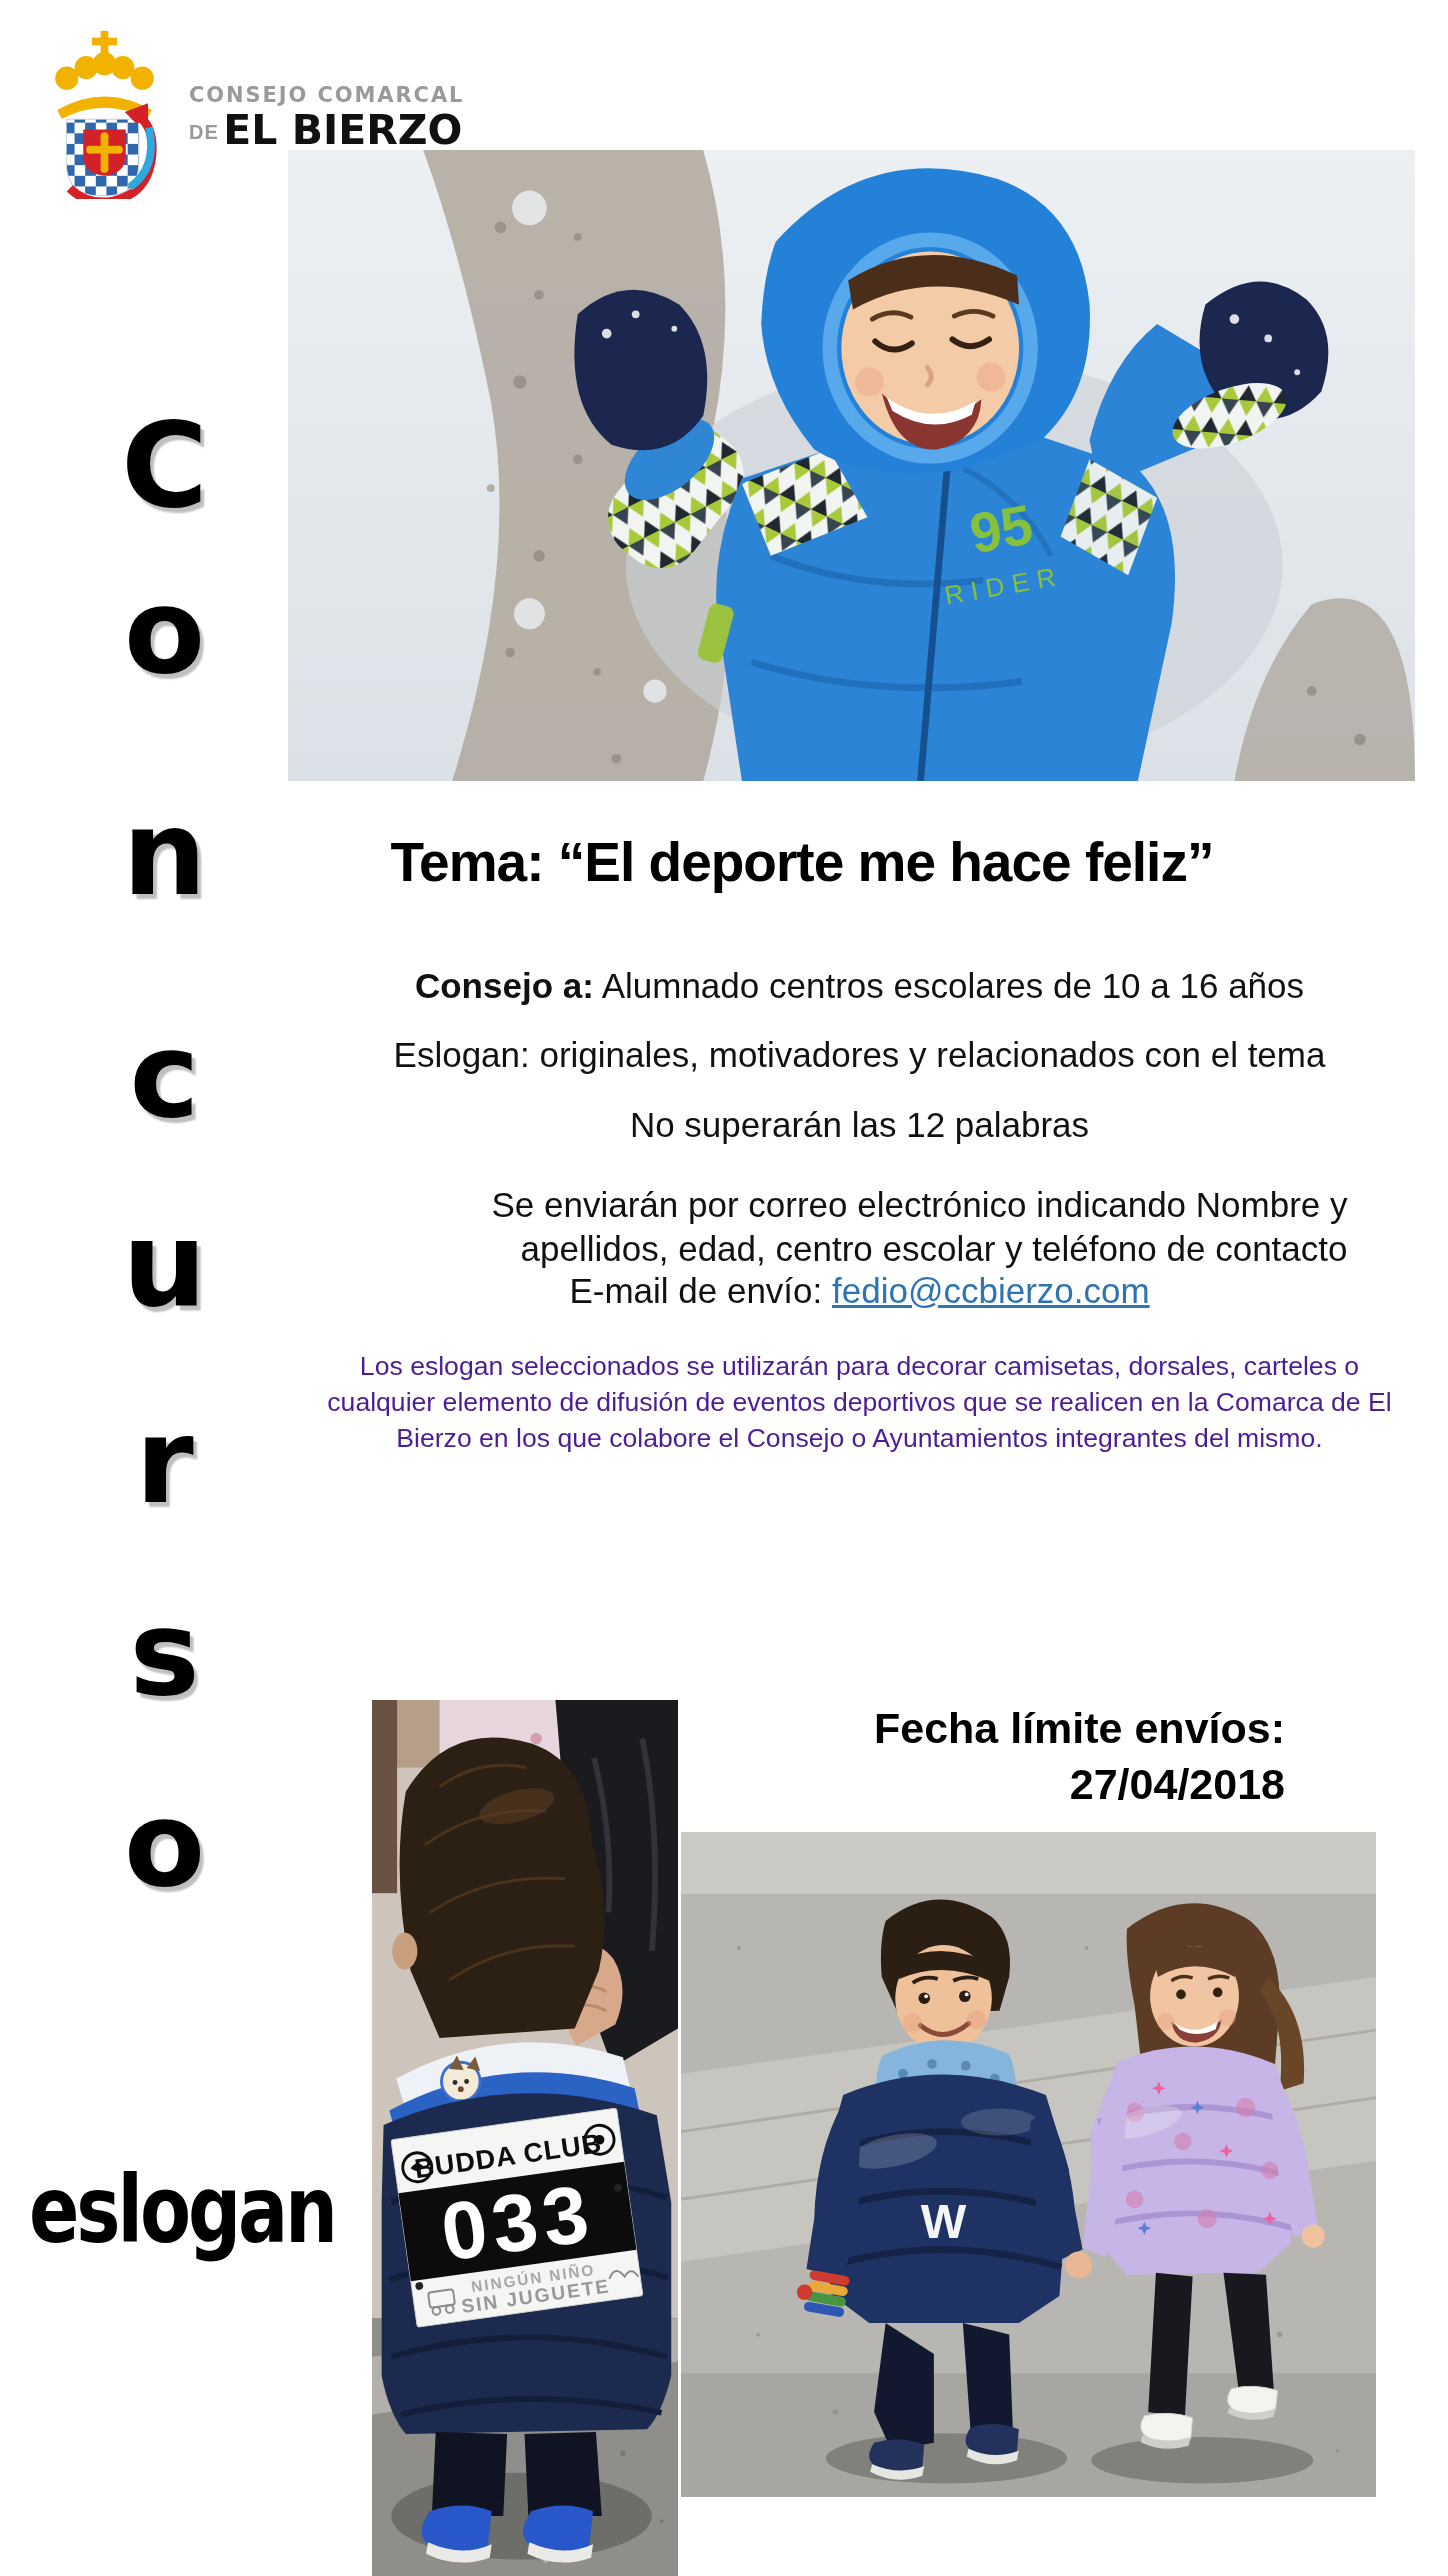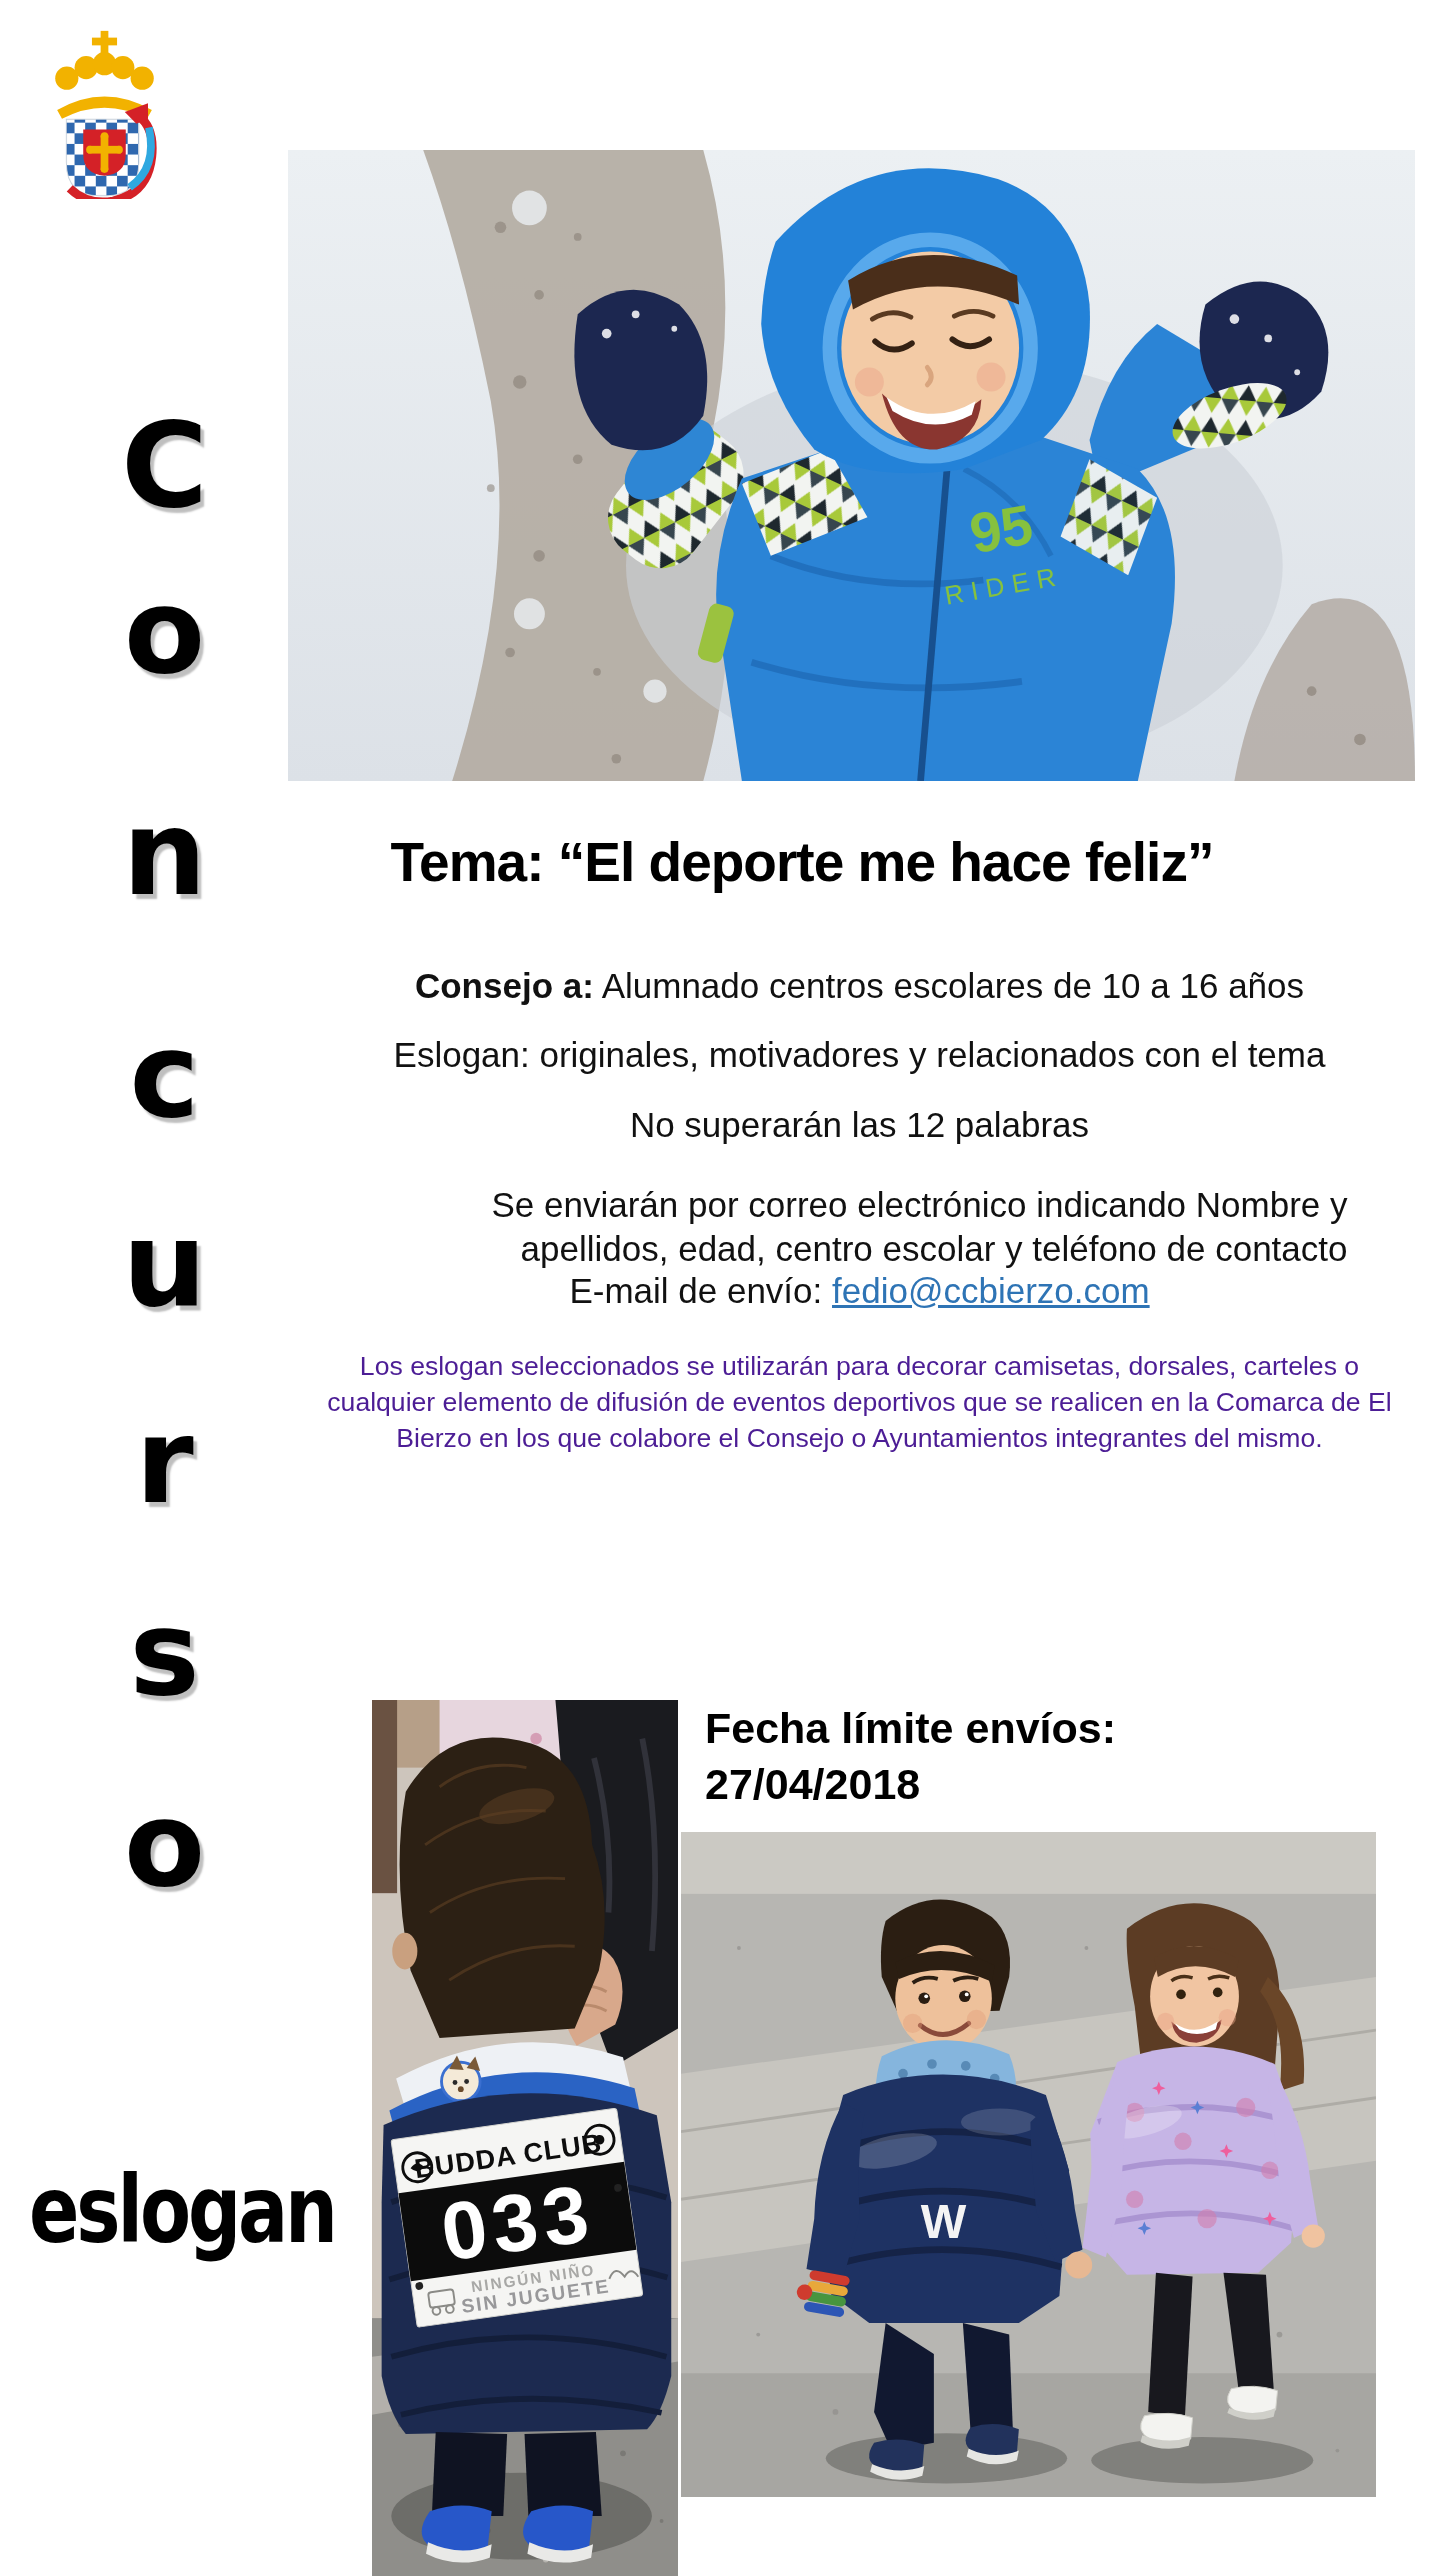--- a/index.html
+++ b/index.html
@@ -39,21 +39,21 @@
   .detail{left:280px;width:1159px;text-align:center;font-size:35px;color:#111;}
   .d1{top:966px;} .d2{top:1035px;} .d3{top:1105px;}
   .d4{top:1165px;line-height:44px;} .d4 .inner{max-width:976px;margin:18px auto;text-align:right;}
   .d5{top:1271px;}
   .bold{font-weight:bold;}
   .email-link{color:#2E74B5;text-decoration:underline;cursor:pointer;}
 
   .para{left:304px;width:1111px;text-align:center;font-size:26.6px;line-height:36px;color:#4c1d95;}
   .p1{top:1348px;} .p2{top:1509px;}
 
-  .deadline{left:705px;top:1700px;width:580px;text-align:left;font-weight:bold;
+  .deadline{left:705px;top:1700px;width:580px;text-align:right;font-weight:bold;
             font-size:43px;line-height:56px;color:#000;}
 </style>
 </head>
 <body>
 
 <div class="page">
 
   <svg class="abs logo-svg" viewBox="0 0 150 178">
     <defs>
       <pattern id="lg-chk" width="22" height="22" patternUnits="userSpaceOnUse">
@@ -83,20 +83,27 @@
         <rect x="71" y="112" width="8" height="36"></rect>
         <rect x="58" y="123" width="34" height="8"></rect>
         <circle cx="75" cy="113" r="4"></circle>
         <circle cx="60" cy="127" r="4"></circle>
         <circle cx="90" cy="127" r="4"></circle>
         <circle cx="75" cy="147" r="4"></circle>
       </g>
     </g>
   </svg>
 
+  <div class="abs org">
+    <div class="org-line1">CONSEJO COMARCAL</div>
+    <div class="org-line2">
+      <span class="org-de">DE</span>
+      <span class="org-name">EL BIERZO</span>
+    </div>
+  </div>
 
   <span class="abs vletter" style="top:406px">C</span>
   <span class="abs vletter" style="top:572px">o</span>
   <span class="abs vletter" style="top:794px">n</span>
   <span class="abs vletter" style="top:1016px">c</span>
   <span class="abs vletter" style="top:1205px">u</span>
   <span class="abs vletter" style="top:1402px">r</span>
   <span class="abs vletter" style="top:1594px">s</span>
   <span class="abs vletter" style="top:1785px">o</span>
 

